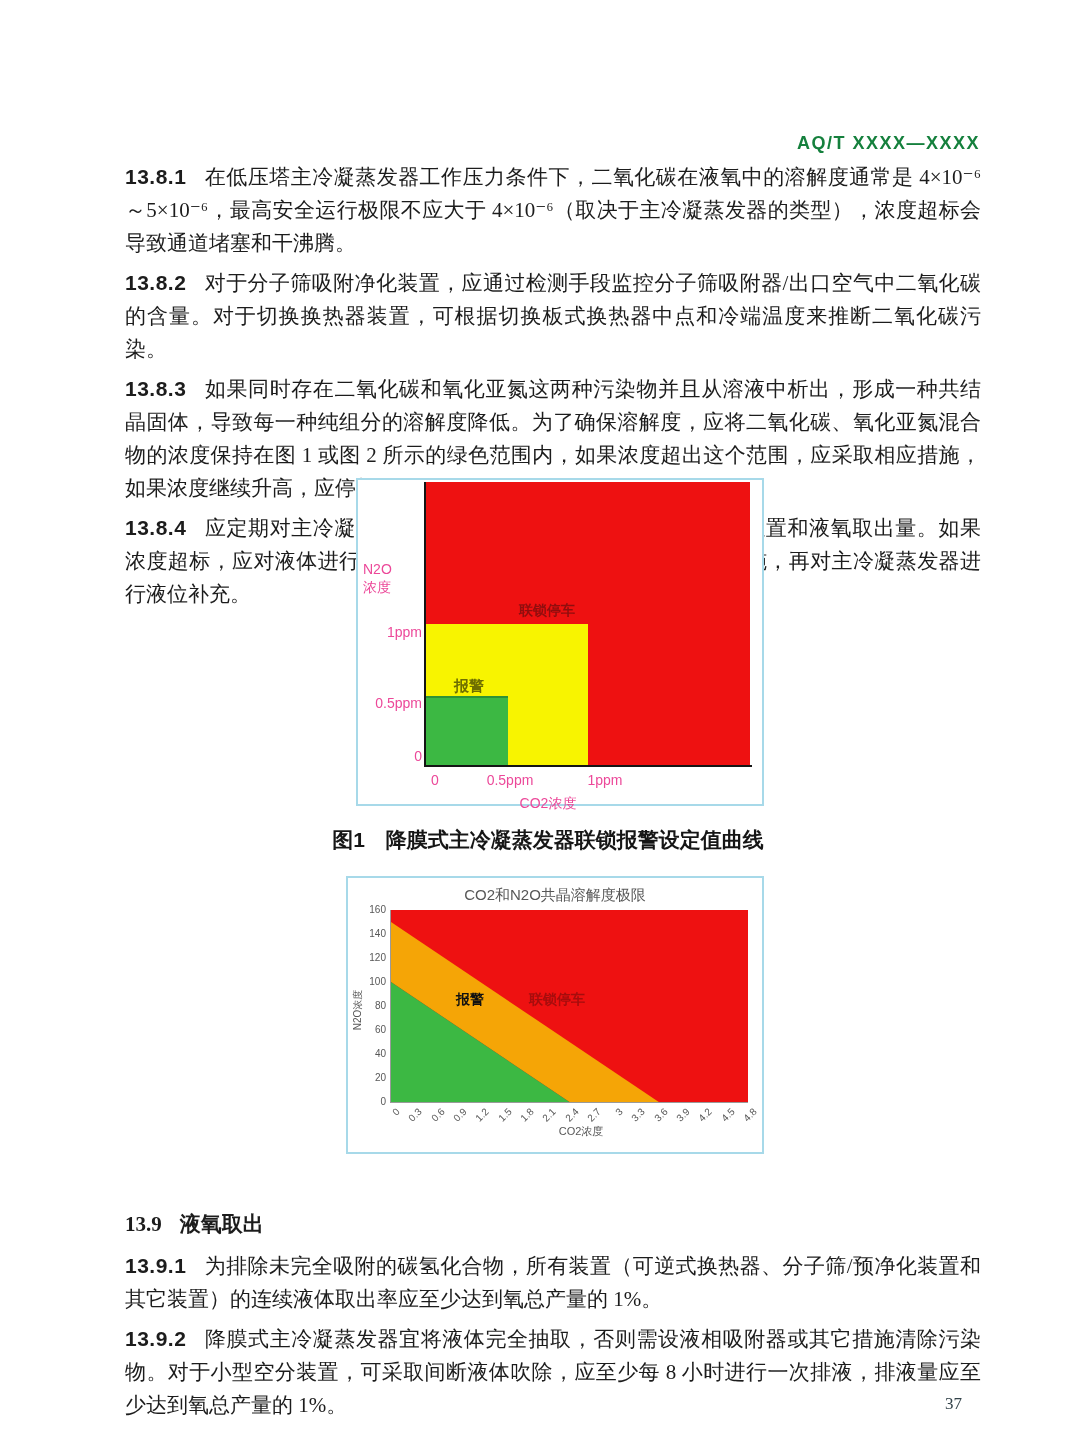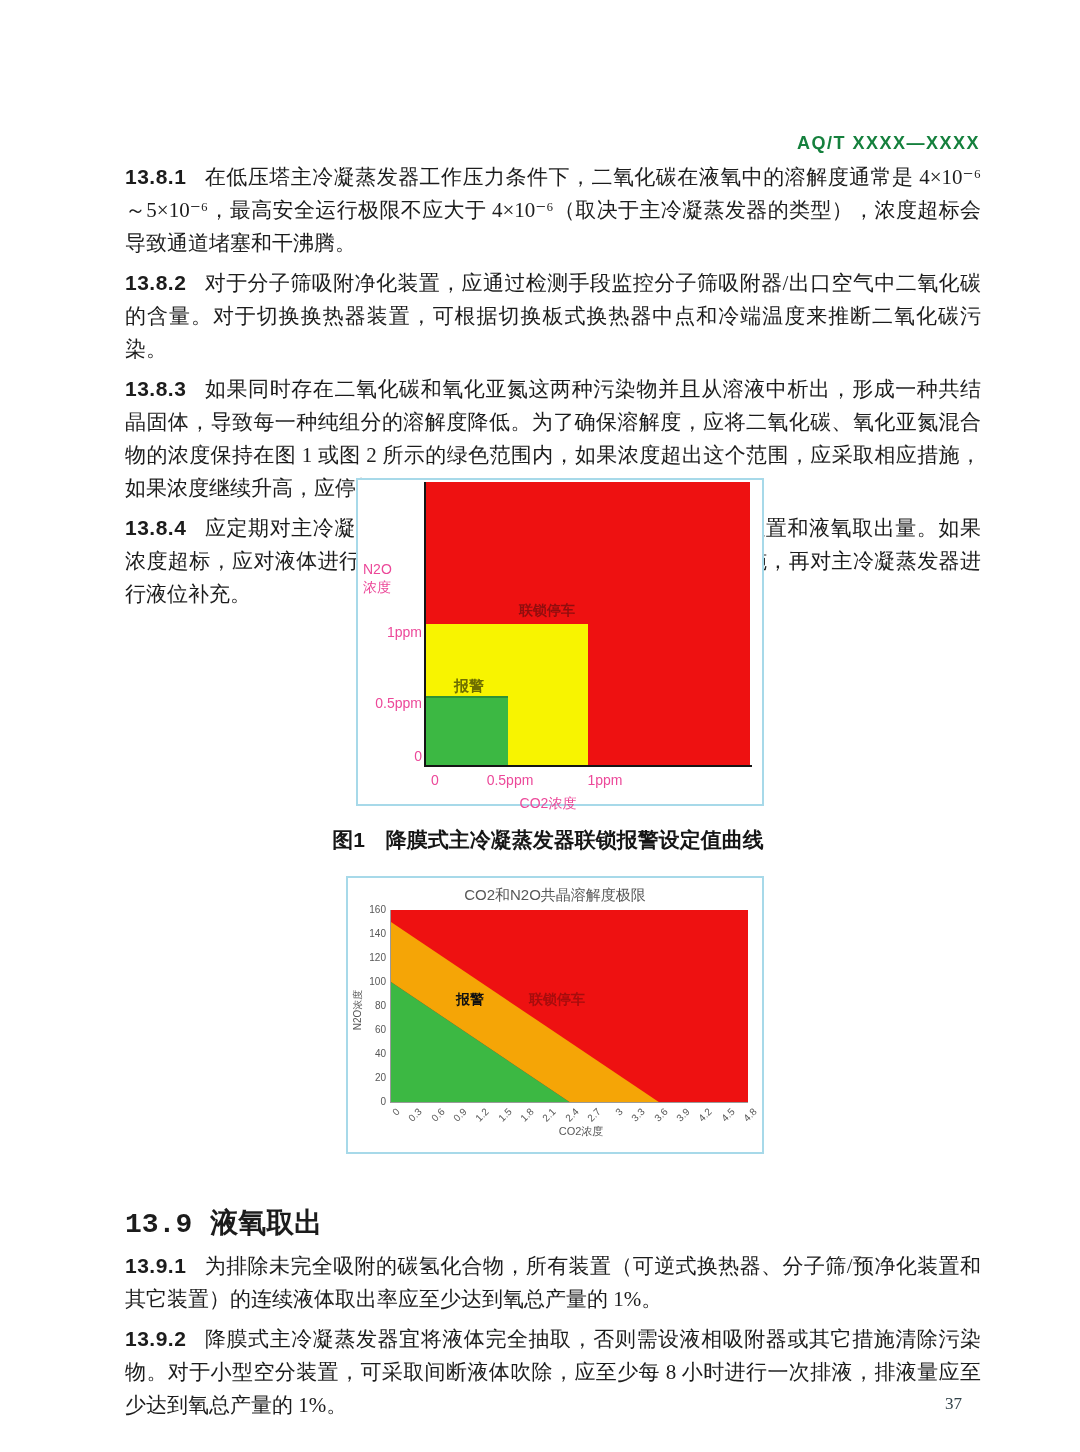--- a/index.html
+++ b/index.html
@@ -13,21 +13,21 @@
     font-weight:bold; font-size:18px; letter-spacing:1.5px; color:#15803d;
   }
   .textblock { position:absolute; left:125px; width:856px; font-size:21px; line-height:33px; text-align:justify; }
   .tb-top { top:160px; }
   .tb-bottom { top:1208px; }
   .clause { margin:0 0 6px 0; }
   .clause-num {
     font-family:"Liberation Sans","DejaVu Sans",sans-serif;
     font-weight:bold; margin-right:18px; letter-spacing:0.5px;
   }
-  .sec-heading { font-family:Liberation Mono, monospace; font-weight:bold; font-size:28px; margin:0 0 8px 0; }
+  .sec-heading { font-family:Liberation Serif, serif; font-weight:bold; font-size:21px; margin:0 0 8px 0; }
   .sec-heading .sp { margin-right:18px; }
   .fig-caption {
     position:absolute; left:0; width:1080px; text-align:center;
     font-family:"Liberation Sans","DejaVu Sans",sans-serif; font-weight:bold; font-size:21px; color:#161616;
   }
   .cap1 { top:826px;padding-left:8px; }
   .cap2 { top:1170px; }
   .figbox { position:absolute; background:#ffffff; border:2px solid #a7d9e9; box-sizing:border-box; }
   .fig1 { left:356px; top:478px; width:408px; height:328px; }
   .fig2 { left:346px; top:876px; width:418px; height:278px;padding-left:26px; }

